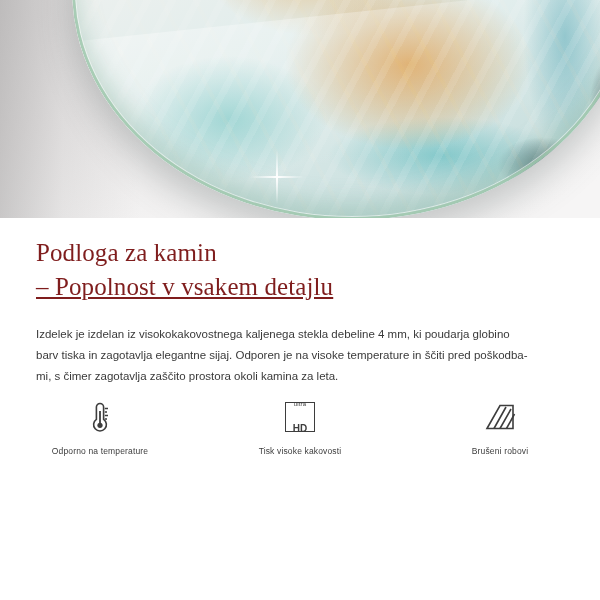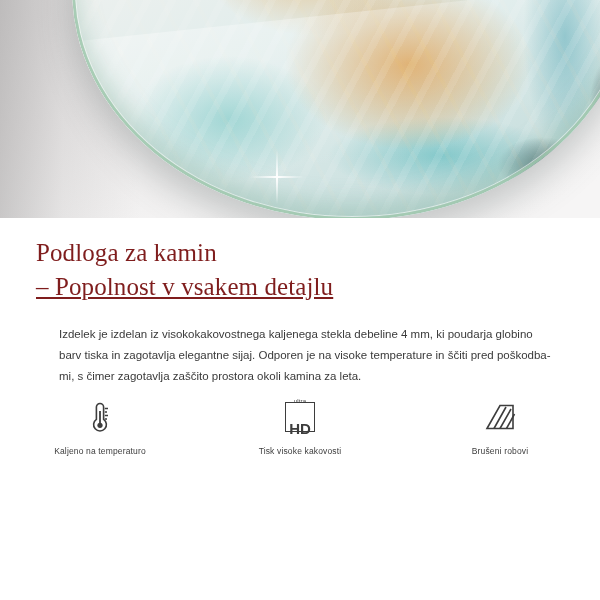--- a/index.html
+++ b/index.html
@@ -136,21 +136,21 @@
   }
   .headline .l2 { display: block; text-decoration: underline; }
 
   .body-copy {
     margin: 0;
     padding: 20px 36px 0 36px;
     font-size: 11.5px;
     line-height: 21px;
     color: #3a3a3a;
   }
-  .body-copy span { display: block; margin-left: 23px; }
+  .body-copy span { display: block; }
 
   
   .features {
     position: absolute;
     left: 0;
     top: 396px;
     width: 600px;
     display: grid;
     grid-template-columns: repeat(3, 1fr);
     grid-template-rows: 72px 72px;
@@ -179,21 +179,21 @@
   .st { fill: none; stroke: #3d3d3d; stroke-width: 1.6; }
   .stf { fill: #3d3d3d; }
   .ultra-box {
     width: 30px; height: 30px;
     border: 1.6px solid #3d3d3d;
     display: flex; flex-direction: column;
     align-items: center; justify-content: center;
     line-height: 1;
   }
   .ultra-box .u1 { font-size: 6px; letter-spacing: .2px; color:#3d3d3d; }
-  .ultra-box .u2 { font-size: 15px; font-weight: bold; color:#3d3d3d; margin-top: 17px; }
+  .ultra-box .u2 { font-size: 10px; font-weight: bold; color:#3d3d3d; margin-top: 17px; }
 </style>
 </head>
 <body>
 
 <div class="hero">
   <div class="hero-bg">
     <div class="hero-room"></div>
     <div class="hero-shadow-left"></div>
   </div>
   <div class="plate">
@@ -220,21 +220,21 @@
 
   <div class="feature">
     <div class="ico">
       <svg width="34" height="38" viewBox="0 0 34 38" aria-hidden="true">
         <path class="st" d="M17 5.5a3.6 3.6 0 0 1 3.6 3.6v12.2a6.4 6.4 0 1 1-7.2 0V9.1A3.6 3.6 0 0 1 17 5.5z"></path>
         <circle class="stf" cx="17" cy="27.3" r="2.6"></circle>
         <rect class="stf" x="16.1" y="13" width="1.8" height="13"></rect>
         <path class="st" d="M21.8 10.5h3.2M21.8 14h2.2M21.8 17.5h3.2M21.8 21h2.2"></path>
       </svg>
     </div>
-    <div class="cap">Kaljeno na temperaturo</div>
+    <div class="cap">Odporno na temperature</div>
   </div>
 
   <div class="feature">
     <div class="ico">
       <div class="ultra-box">
         <div class="u1">ultra</div>
         <div class="u2">HD</div>
       </div>
     </div>
     <div class="cap">Tisk visoke kakovosti</div>

